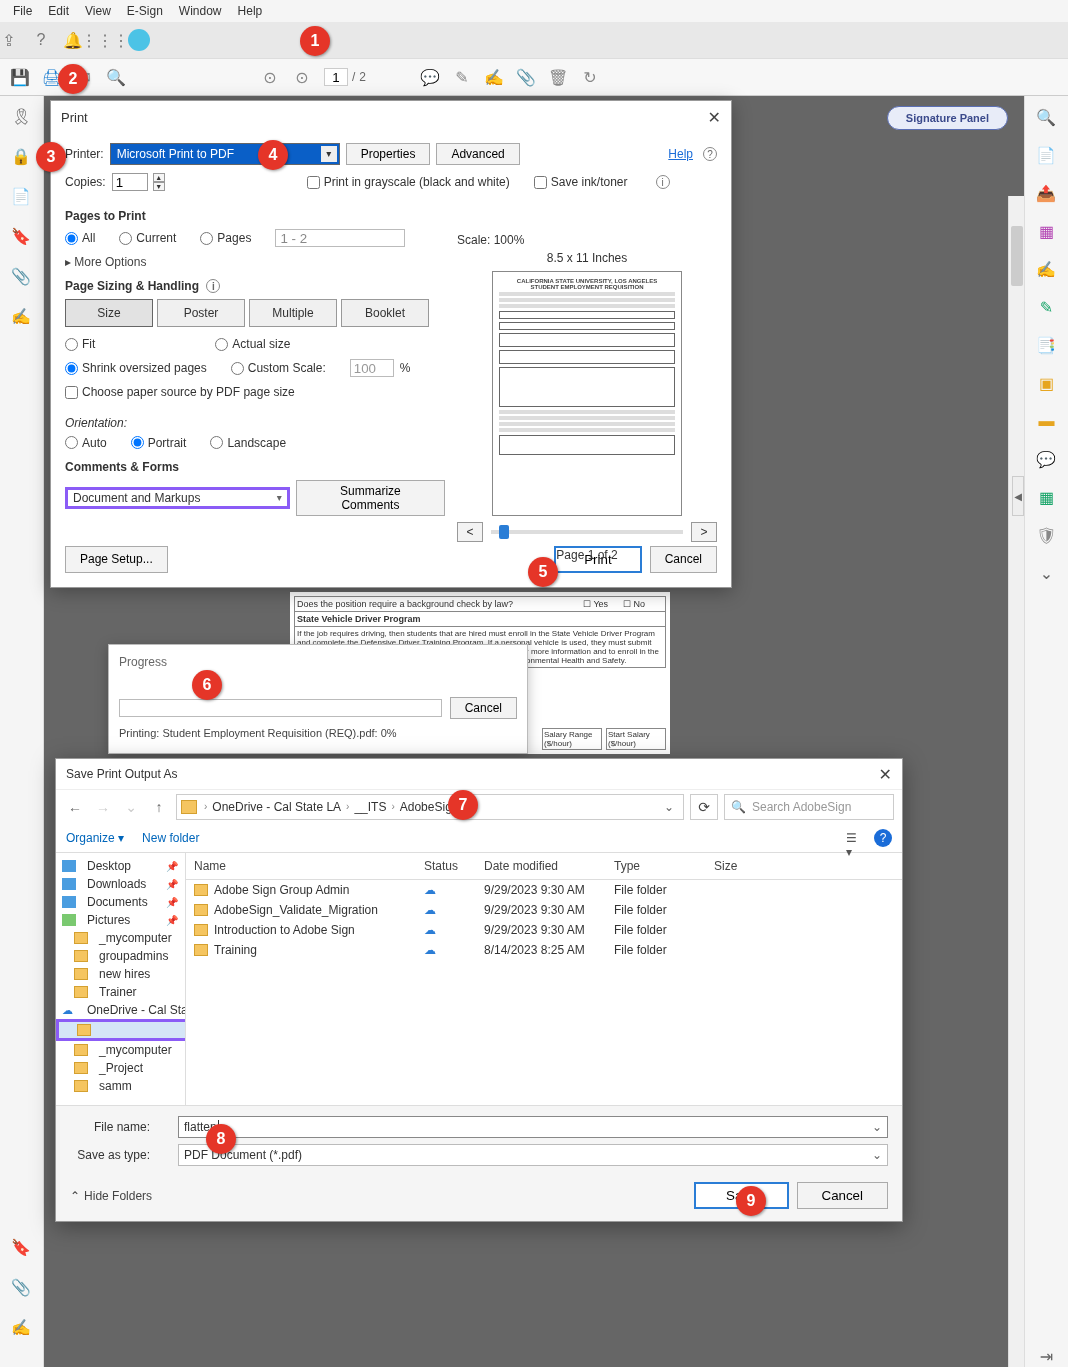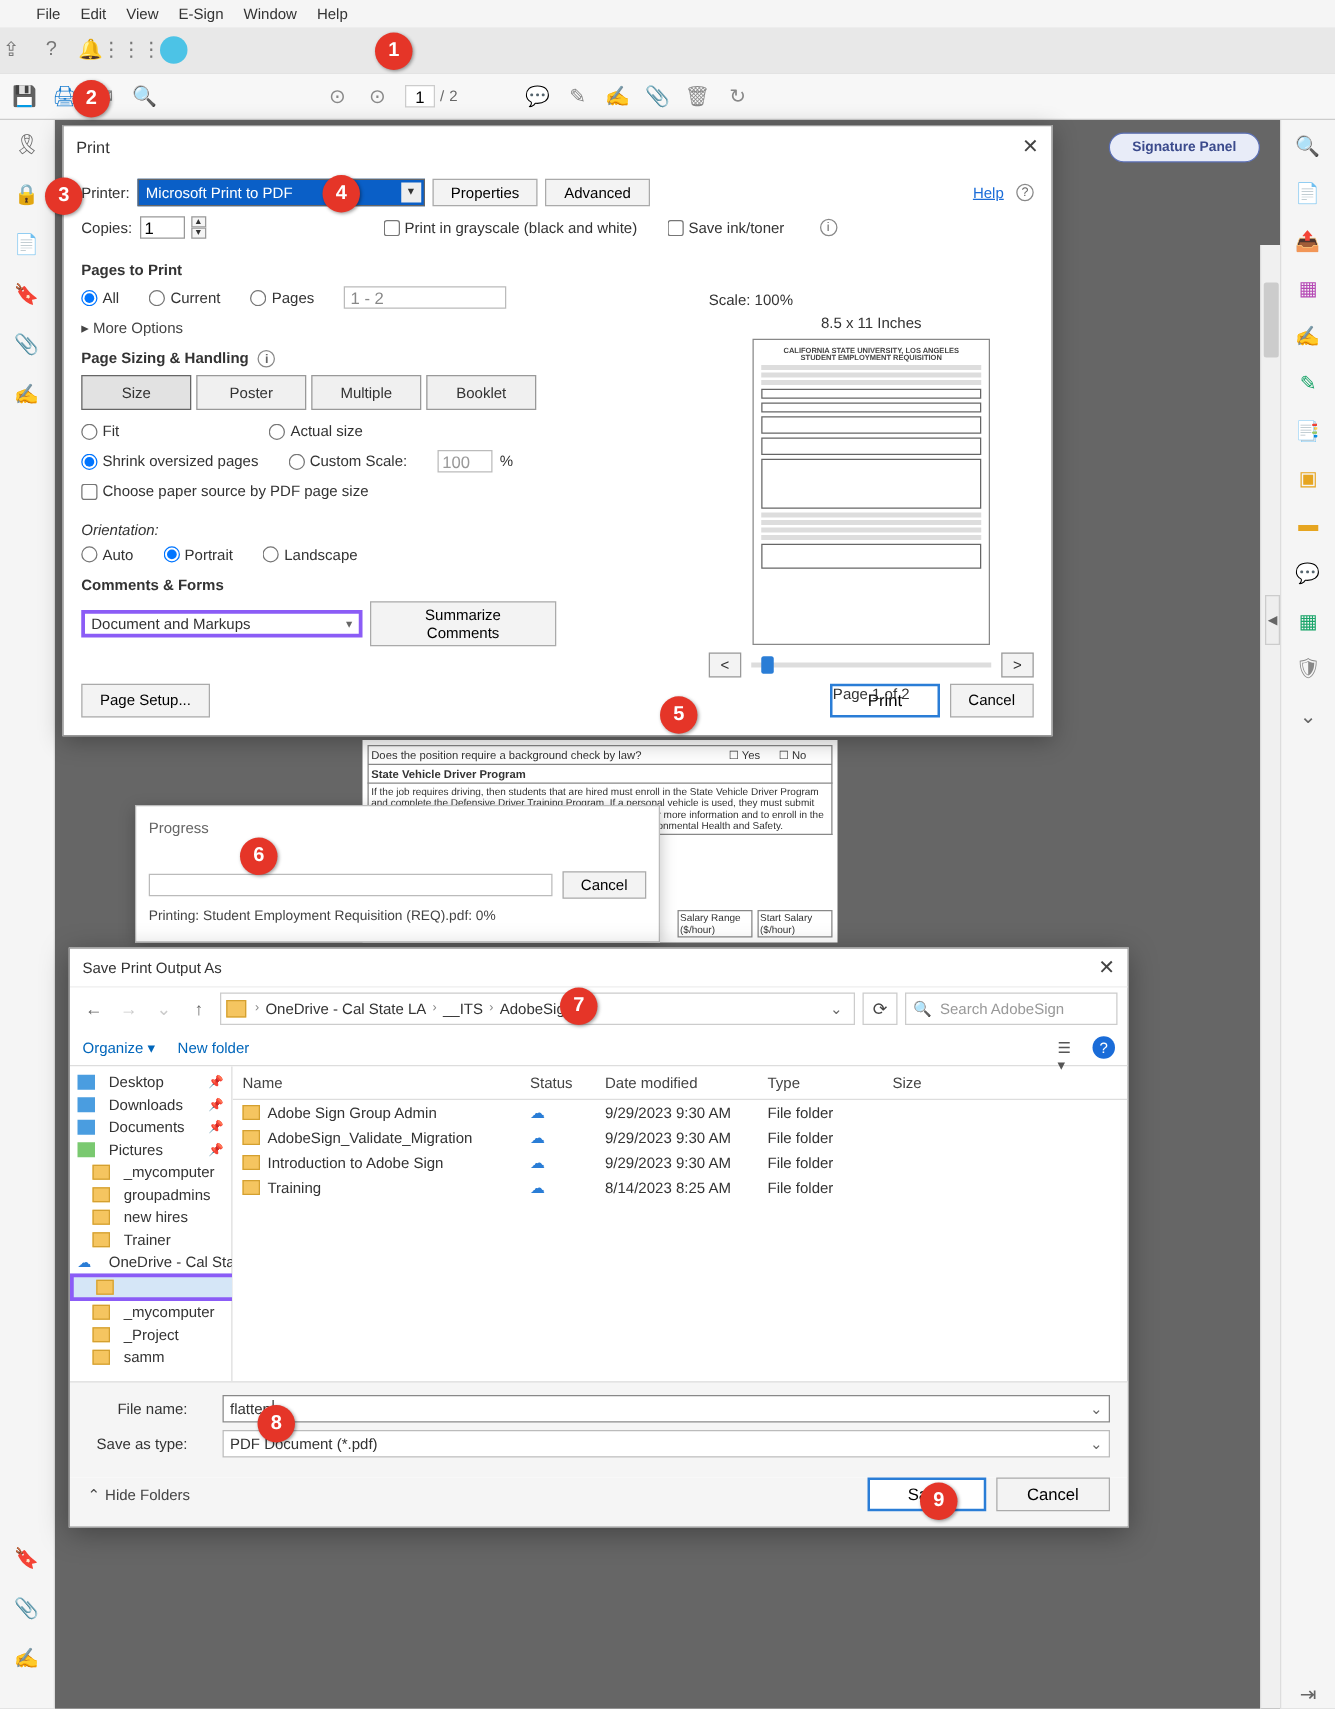--- a/index.html
+++ b/index.html
@@ -1,19 +1,19 @@
 <!DOCTYPE html>
 <html><head>
 <meta charset="utf-8">
 <style>
 * { box-sizing: border-box; margin: 0; padding: 0; font-family: "Segoe UI", Arial, sans-serif; }
 body { background: #f0f0f0; width: 1068px; height: 1367px; position: relative; overflow: hidden; font-size: 12px; color: #333; }
 
 
-.menubar { background: #f5f5f5; height: 22px; display: flex; align-items: center; padding: 0 21px; font-size: 12px; }
+.menubar { background: #f5f5f5; height: 22px; display: flex; align-items: center; padding: 0 5px; font-size: 12px; }
 .menubar span { padding: 2px 8px; cursor: default; }
 
 
 .tabs-row { background: #e8e8e8; height: 36px; display: flex; align-items: center; justify-content: space-between; }
 .tabs-left { display: flex; align-items: center; height: 100%; }
 .tab { padding: 0 18px; height: 100%; display: flex; align-items: center; font-size: 13px; cursor: default; color: #555; }
 .tab.active { background: #fff; }
 .tab .close { margin-left: 8px; color: #888; font-size: 14px; }
 .tabs-right { display: flex; align-items: center; gap: 14px; padding-right: 12px; }
 .tabs-right .ico { width: 18px; height: 18px; color: #777; display: flex; align-items: center; justify-content: center; font-size: 16px; }
@@ -30,21 +30,21 @@
 .left-rail { width: 44px; background: #f5f5f5; border-right: 1px solid #ddd; display: flex; flex-direction: column; align-items: center; padding-top: 10px; gap: 20px; }
 .left-rail .ico { width: 20px; height: 20px; color: #666; font-size: 16px; display:flex; align-items:center; justify-content:center; }
 .doc-area { flex: 1; background: #666; position: relative; }
 .right-rail { width: 44px; background: #f5f5f5; border-left: 1px solid #ddd; display: flex; flex-direction: column; align-items: center; padding-top: 10px; gap: 16px; }
 .right-rail .ico { width: 22px; height: 22px; font-size: 16px; display:flex; align-items:center; justify-content:center; }
 
 
 .sig-panel { position: absolute; right: 60px; top: 106px; background: #e8ecf8; border: 1px solid #5b6fb5; color: #3b4a8c; border-radius: 14px; padding: 5px 18px; font-weight: bold; font-size: 11px; z-index: 5; }
 
 
-.print-dialog { position: absolute; left: 50px; top: 100px; width: 792px; background: #fff; border: 1px solid #999; box-shadow: 0 4px 18px rgba(0,0,0,0.3); z-index: 20; }
+.print-dialog { position: absolute; left: 50px; top: 100px; width: 682px; background: #fff; border: 1px solid #999; box-shadow: 0 4px 18px rgba(0,0,0,0.3); z-index: 20; }
 .dlg-title { height: 32px; display: flex; align-items: center; justify-content: space-between; padding: 0 10px; font-size: 13px; }
 .dlg-close { font-size: 16px; cursor: default; color: #444; }
 .dlg-body { padding: 10px 14px 14px 14px; font-size: 12px; }
 .row { display: flex; align-items: center; gap: 6px; margin-bottom: 8px; }
 .printer-sel { background: #0a5fc7; color: #fff; border: 1px solid #666; height: 22px; width: 230px; display: flex; align-items: center; padding: 0 6px; position: relative; }
 .printer-sel .dd { position: absolute; right: 2px; top: 2px; background: #eee; color: #333; width: 16px; height: 16px; text-align: center; font-size: 10px; line-height: 16px; }
 .btn { background: #f3f3f3; border: 1px solid #aaa; padding: 3px 14px; font-size: 12px; }
 .help-link { color: #1a6cd8; text-decoration: underline; margin-left: auto; }
 .help-icon { display:inline-block; width:14px; height:14px; border:1px solid #888; border-radius:50%; font-size:10px; text-align:center; line-height:13px; color:#666; margin-left:4px;}
 .copies-in { width: 36px; border:1px solid #999; height:18px; padding:0 3px; }

